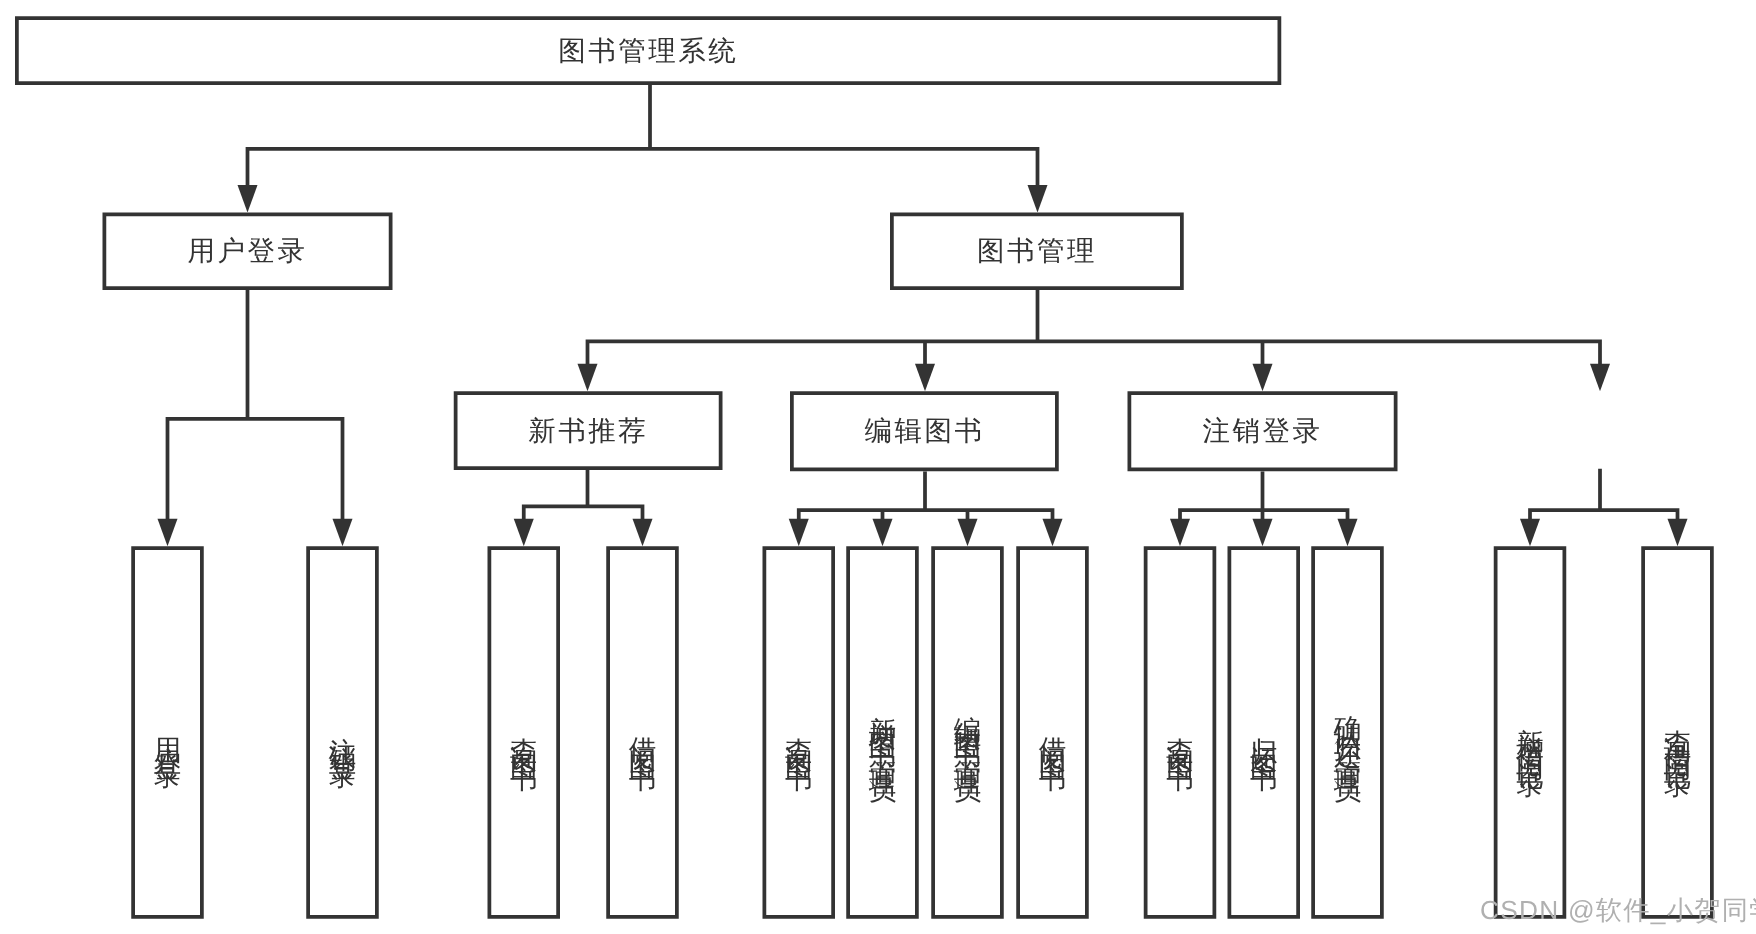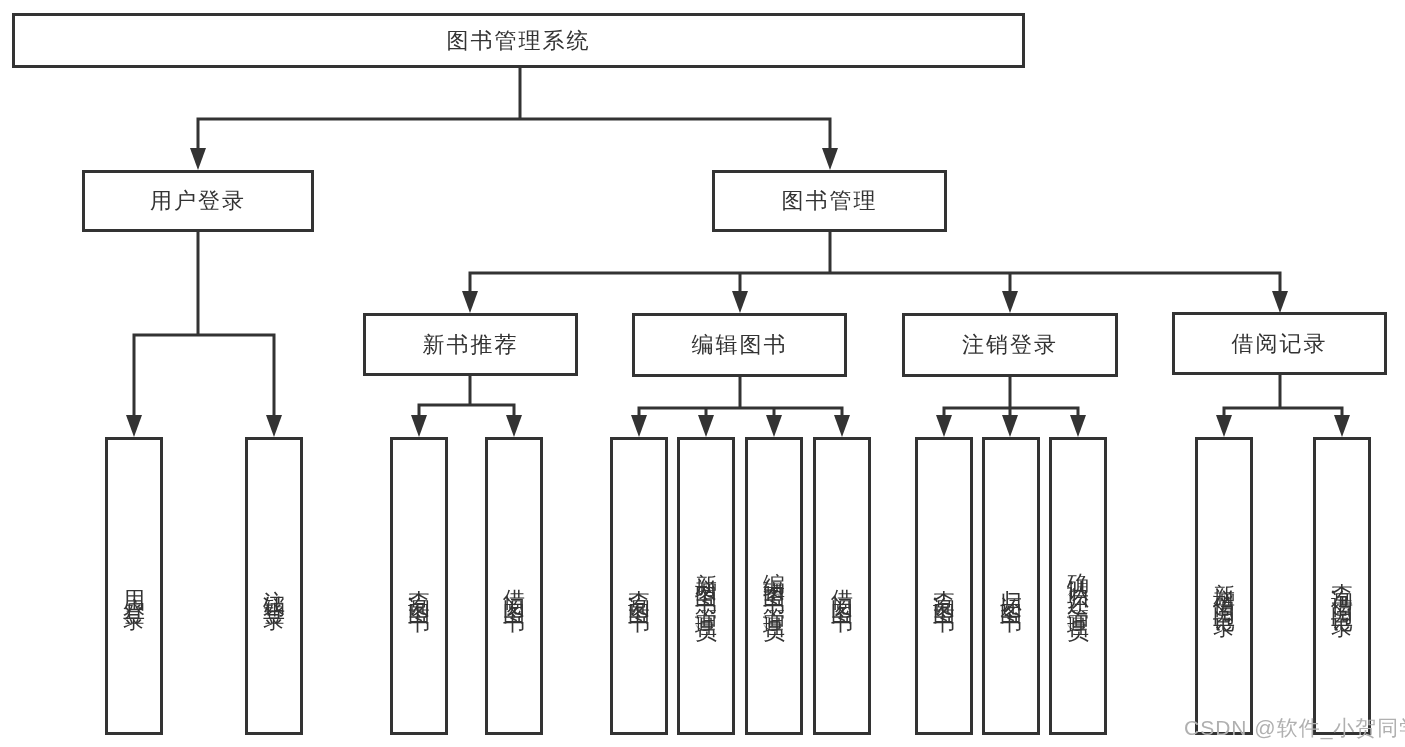--- a/index.html
+++ b/index.html
@@ -101,23 +101,20 @@
 
   <div class="node h" style="left:712px;top:170px;width:235px;height:62px">
     <span class="lbl">图书管理</span>
   </div>
   <div class="node h" style="left:632px;top:313px;width:215px;height:64px">
     <span class="lbl">编辑图书</span>
   </div>
   <div class="node h" style="left:902px;top:313px;width:216px;height:64px">
     <span class="lbl">注销登录</span>
   </div>
-  <div class="node h" style="left:1172px;top:312px;width:215px;height:63px">
-    <span class="lbl">借阅记录</span>
-  </div>
 
   <div class="node v" style="left:105px;top:437px;width:58px;height:298px">
     <span class="lbl">用户登录</span>
   </div>
   <div class="node v" style="left:245px;top:437px;width:58px;height:298px">
     <span class="lbl">注销登录</span>
   </div>
 
   <div class="node v" style="left:390px;top:437px;width:58px;height:298px">
     <span class="lbl">查询图书</span>

